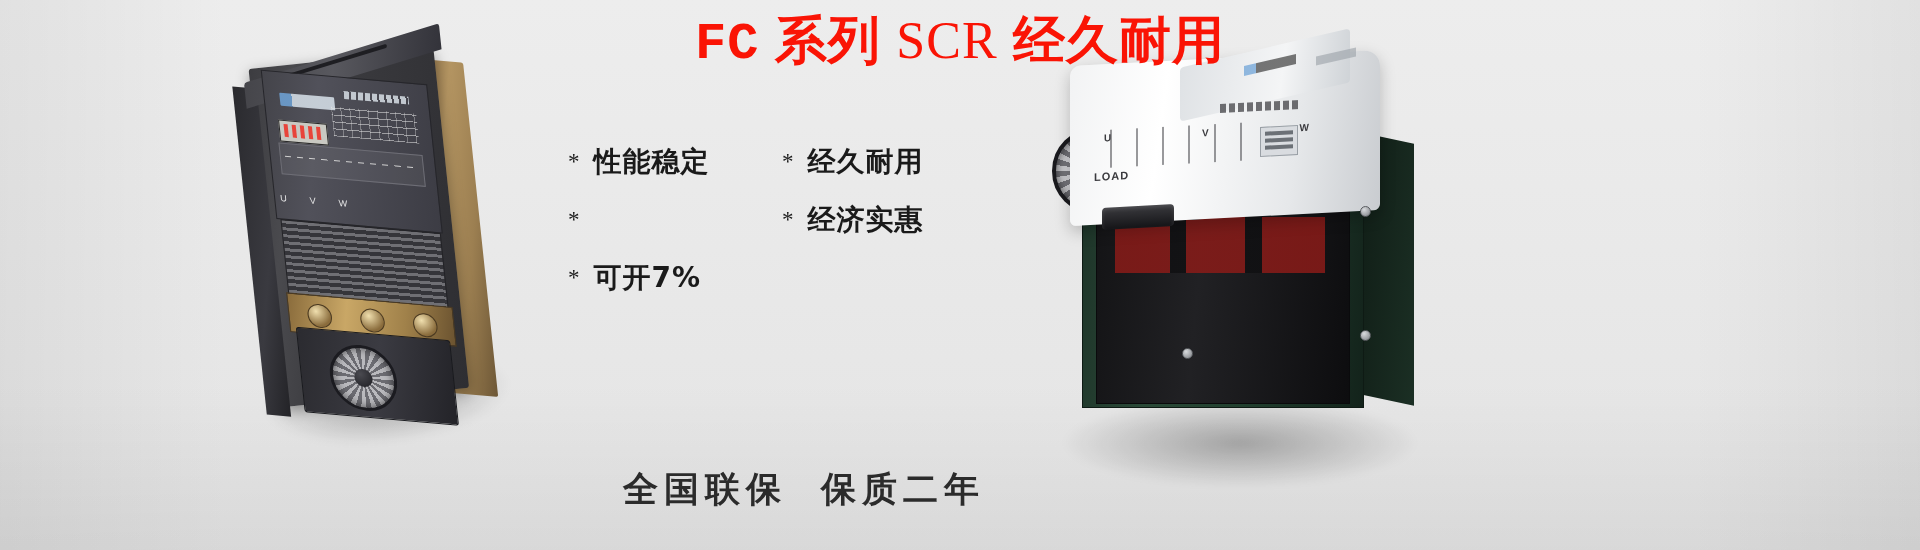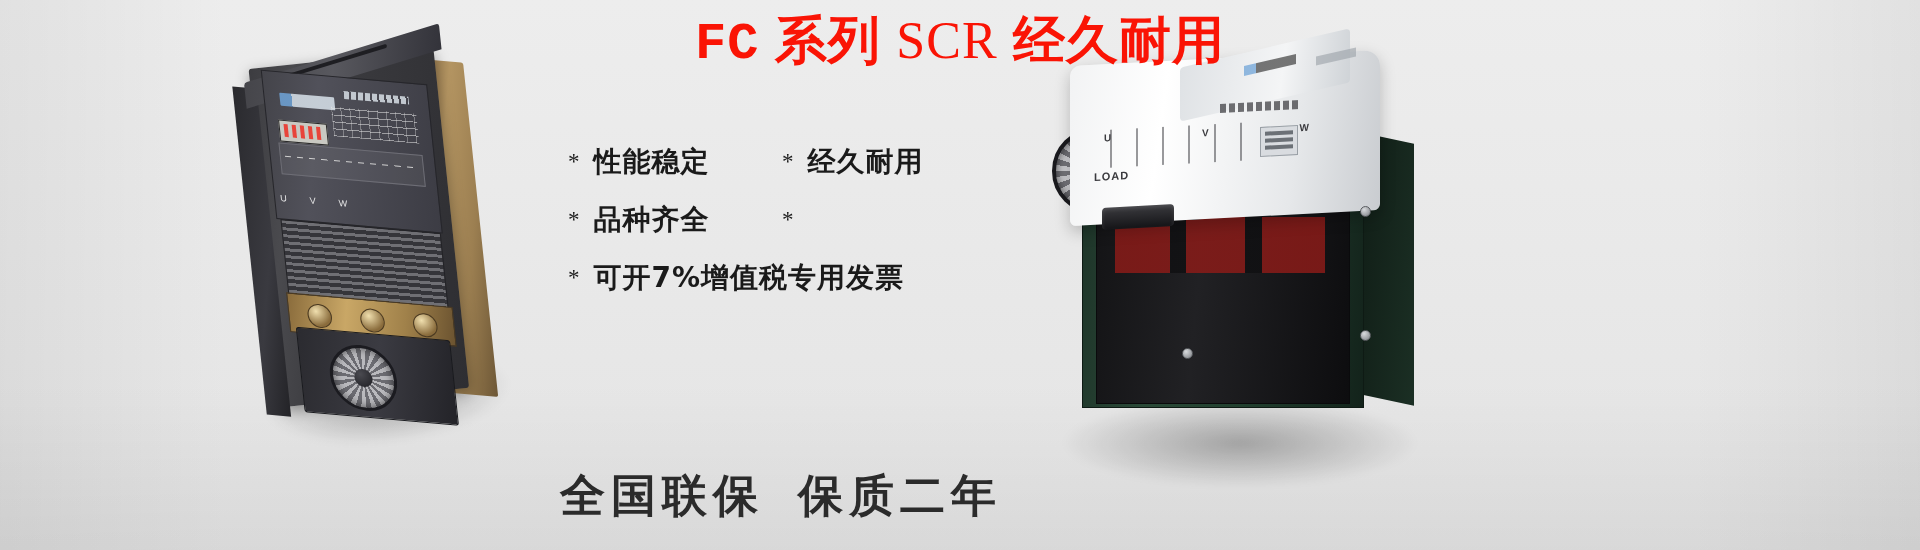--- a/index.html
+++ b/index.html
@@ -93,26 +93,26 @@
     font-weight: bold;
     letter-spacing: 1px;
     font-family: "DejaVu Sans", "Liberation Sans", sans-serif;
     white-space: nowrap;
   }
   .feat-row.wide .col.a { width: auto; }
 
   
   .slogan {
     position: absolute;
-    left: 560px;
+    left: 584px;
     top: 466px;
     width: 440px;
     text-align: center;
     color: #2b2b2b;
-    font-size: 45px;
+    font-size: 35px;
     font-weight: bold;
     letter-spacing: 6px;
     font-family: "DejaVu Serif", "Liberation Serif", serif;
     white-space: nowrap;
   }
   .slogan .gap { display: inline-block; width: 34px; }
 
   
   .prod-left {
     position: absolute;
@@ -549,33 +549,32 @@
       </div>
       <div class="col b">
         <span class="star">*</span>
         <span class="feat-text">经久耐用</span>
       </div>
     </div>
 
     <div class="feat-row">
       <div class="col a">
         <span class="star">*</span>
-        <span class="feat-text">品种齐全</span>
       </div>
       <div class="col b">
         <span class="star">*</span>
+        <span class="feat-text">经济实惠</span>
       </div>
     </div>
 
     <div class="feat-row wide">
       <div class="col a">
         <span class="star">*</span>
         <span class="feat-text">可开</span>
         <span class="feat-text pct">7%</span>
-        <span class="feat-text">增值税专用发票</span>
       </div>
     </div>
 
   </div>
 
   <div class="slogan">
     <span>全国联保</span><span class="gap"></span><span>保质二年</span>
   </div>
 
 </div>

